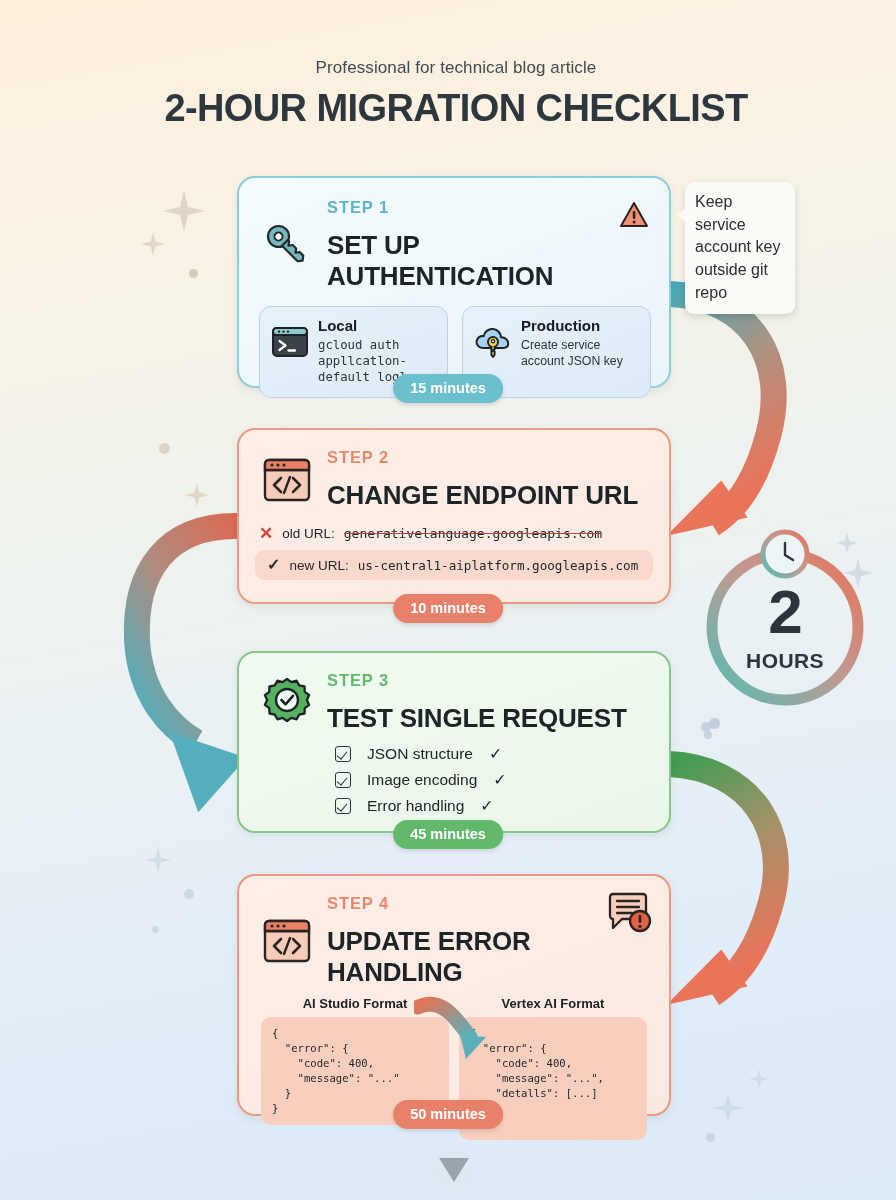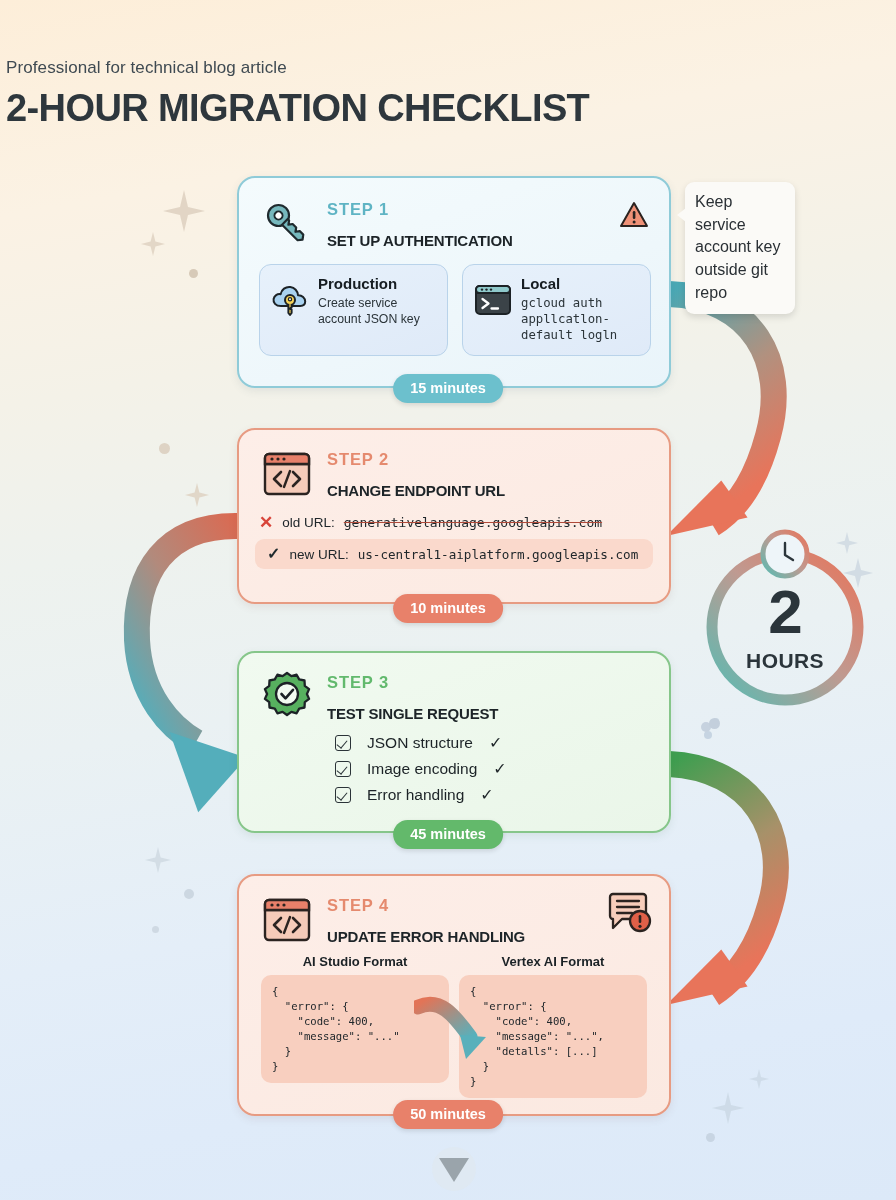--- a/index.html
+++ b/index.html
@@ -33,21 +33,21 @@
     border-radius: 14px;
     overflow: hidden;
   }
 
   
   .spark { position: absolute; pointer-events: none; }
   .spark svg { display: block; }
   .dot { position: absolute; border-radius: 50%; pointer-events: none; }
 
   
-  .header { position: absolute; left: 0; right: 0; top: 52px; text-align: left; }
+  .header { position: absolute; left: 16px; right: 0; top: 52px; text-align: center; }
   .eyebrow {
     font-size: 17px;
     color: #3f4a52;
     letter-spacing: 0.1px;
     font-weight: 400;
   }
   .main-title {
     margin-top: 9px;
     font-size: 38px;
     font-weight: 700;
@@ -64,21 +64,21 @@
   }
   .card-head { display: flex; align-items: center; gap: 14px; }
   .card-icon { width: 52px; height: 52px; flex: 0 0 52px; }
   .card-icon svg { display: block; width: 52px; height: 52px; }
   .step-label {
     font-size: 16.5px;
     font-weight: 700;
     letter-spacing: 0.9px;
   }
   .step-title {
-    font-size: 15px;
+    font-size: 26px;
     font-weight: 700;
     letter-spacing: -0.2px;
     color: #1d2428;
     margin-top: 13px;
   }
 
   
   #card-step1 {
     left: 231px; top: 170px; width: 434px; height: 212px;
     background: linear-gradient(160deg,#f4fbfd 0%, #eef7fb 60%, #e9f4fa 100%);
@@ -370,47 +370,47 @@
           <rect x="13.8" y="11" width="2.6" height="8" rx="1.3" fill="#2b2320"></rect>
           <circle cx="15.1" cy="22" r="1.5" fill="#2b2320"></circle>
         </svg>
       </div>
     </div>
 
     <div class="subcards">
       <div class="subcard">
         <div class="subcard-icon">
           <svg viewBox="0 0 38 38">
-            <path d="M10 25 C4.5 25 2 21.5 2.6 18 C3.2 14.6 6.4 12.6 9.6 13.2 C10.5 8.6 14.6 5.4 19.3 6 C23.6 6.5 26.8 10 27 14.2 C31 14 34.2 17 34.2 20.6 C34.2 23.4 32 25 29.2 25 Z" fill="#a9d2f0" stroke="#1c2226" stroke-width="2" stroke-linejoin="round"></path>
-            <circle cx="19" cy="19" r="5" fill="#f5d35a" stroke="#1c2226" stroke-width="2"></circle>
-            <circle cx="19" cy="18.3" r="1.6" fill="#fff" stroke="#1c2226" stroke-width="1.3"></circle>
-            <path d="M17.4 23 L17.4 32 L19 34 L20.6 32 L20.6 28.6 L18.9 27.6 L20.6 26.4 L20.6 23" fill="#f5d35a" stroke="#1c2226" stroke-width="2" stroke-linejoin="round"></path>
-          </svg>
-        </div>
-        <div>
-          <div class="subcard-title">Production</div>
-          <div class="subcard-body">Create service account JSON key</div>
-        </div>
-      </div>
-      <div class="subcard">
-        <div class="subcard-icon">
-          <svg viewBox="0 0 38 38">
             <rect x="2" y="5" width="34" height="28" rx="4" fill="#3b4348" stroke="#1c2226" stroke-width="2"></rect>
             <path d="M2 12 H36" stroke="#1c2226" stroke-width="2"></path>
             <rect x="2" y="5" width="34" height="7" rx="3.5" fill="#8fc9cb" stroke="#1c2226" stroke-width="2"></rect>
             <circle cx="8" cy="8.6" r="1.2" fill="#1c2226"></circle>
                 <circle cx="12.5" cy="8.6" r="1.2" fill="#1c2226"></circle>
                 <circle cx="17" cy="8.6" r="1.2" fill="#1c2226"></circle>
             <path d="M8.5 18 L14.5 22.5 L8.5 27" stroke="#ffffff" stroke-width="2.3" fill="none" stroke-linecap="round" stroke-linejoin="round"></path>
             <path d="M17.5 27.5 H24" stroke="#ffffff" stroke-width="2.3" stroke-linecap="round"></path>
           </svg>
         </div>
         <div>
           <div class="subcard-title">Local</div>
           <div class="subcard-body mono">gcloud auth appllcatlon-default logln</div>
+        </div>
+      </div>
+      <div class="subcard">
+        <div class="subcard-icon">
+          <svg viewBox="0 0 38 38">
+            <path d="M10 25 C4.5 25 2 21.5 2.6 18 C3.2 14.6 6.4 12.6 9.6 13.2 C10.5 8.6 14.6 5.4 19.3 6 C23.6 6.5 26.8 10 27 14.2 C31 14 34.2 17 34.2 20.6 C34.2 23.4 32 25 29.2 25 Z" fill="#a9d2f0" stroke="#1c2226" stroke-width="2" stroke-linejoin="round"></path>
+            <circle cx="19" cy="19" r="5" fill="#f5d35a" stroke="#1c2226" stroke-width="2"></circle>
+            <circle cx="19" cy="18.3" r="1.6" fill="#fff" stroke="#1c2226" stroke-width="1.3"></circle>
+            <path d="M17.4 23 L17.4 32 L19 34 L20.6 32 L20.6 28.6 L18.9 27.6 L20.6 26.4 L20.6 23" fill="#f5d35a" stroke="#1c2226" stroke-width="2" stroke-linejoin="round"></path>
+          </svg>
+        </div>
+        <div>
+          <div class="subcard-title">Production</div>
+          <div class="subcard-body">Create service account JSON key</div>
         </div>
       </div>
     </div>
   </div>
   <div class="badge" id="badge-1">15 minutes</div>
 
   <div class="tooltip">Keep service account key outside git repo</div>
 
   <div class="card" id="card-step2">
     <div class="card-head">

